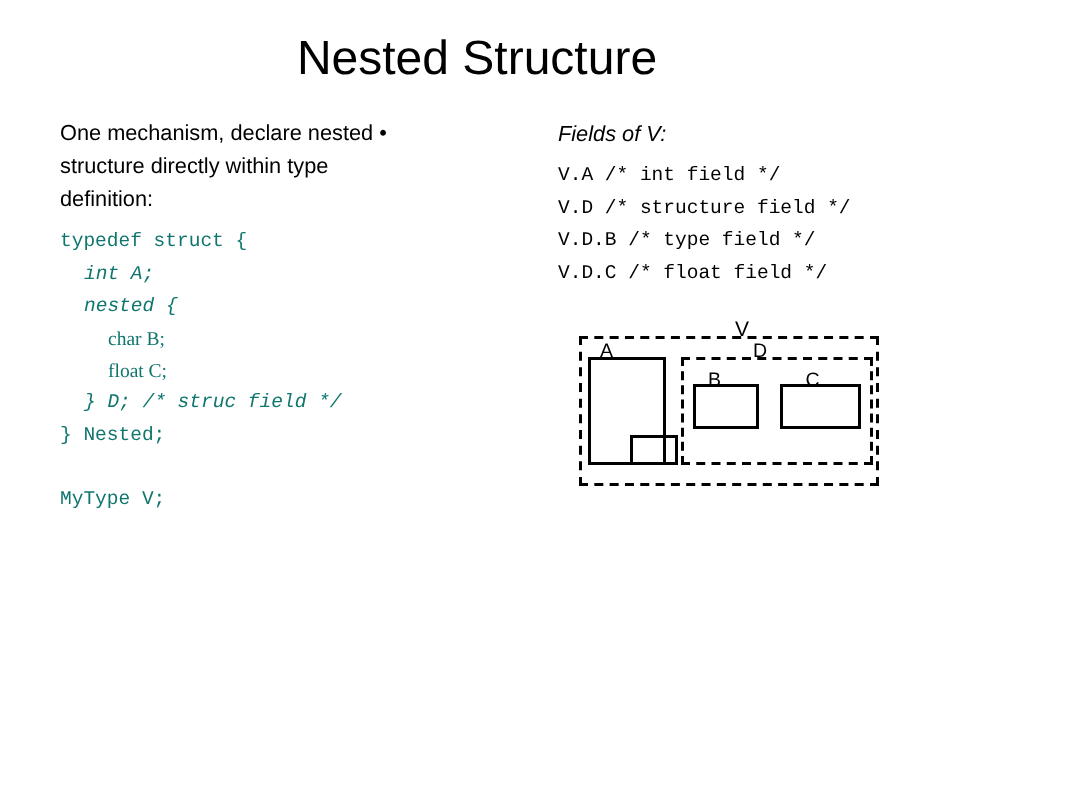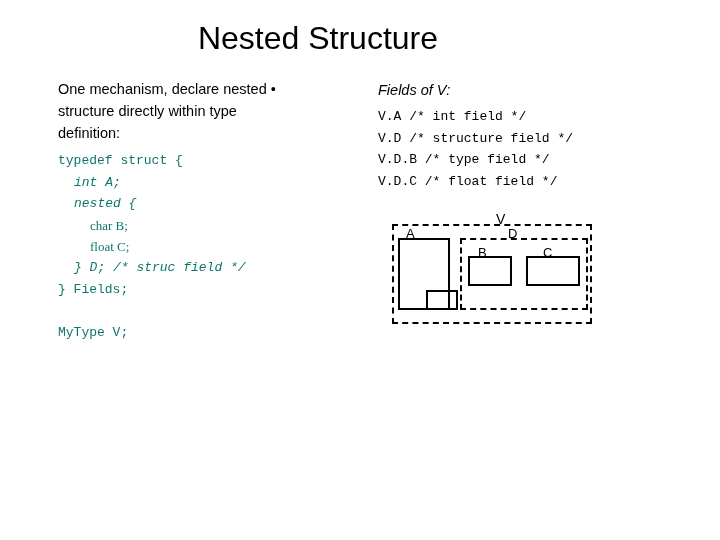--- a/index.html
+++ b/index.html
@@ -6,33 +6,33 @@
     body {
       width: 720px;
       height: 540px;
       background: #fff;
       font-family: Arial, Helvetica, sans-serif;
       overflow: hidden;
     }
     .page {
       width: 636px;
       height: 540px;
-      padding: 20px 58px;
+      padding: 20px 40px;
       position: relative;
     }
     .title {
       text-align: center;
       font-size: 32px;
       font-weight: normal;
       margin-bottom: 22px;
       color: #000;
     }
     .content {
       display: flex;
-      gap: 0;
+      gap: 12px;
       align-items: flex-start;
     }
     .left-col {
       flex: 0 0 310px;
       font-size: 14px;
       color: #000;
       line-height: 1.5;
     }
     .right-col {
       flex: 1;
@@ -175,21 +175,21 @@
         <span>structure directly within type</span><br>
         <span>definition:</span>
       </div>
       <div class="code-block">
         <div>typedef struct {</div>
         <div class="indent1">int A;</div>
         <div class="indent1">nested {</div>
         <div class="indent2">char B;</div>
         <div class="indent2">float C;</div>
         <div class="indent1">} D; /* struc field */</div>
-        <div>} Fields;</div>
+        <div>} Nested;</div>
         <div>&nbsp;</div>
         <div>MyType V;</div>
       </div>
     </div>
 
     <div class="right-col">
       <div class="fields-title">Fields of V:</div>
       <div class="fields-list">
         <div>V.A /* int field */</div>
         <div>V.D /* structure field */</div>

